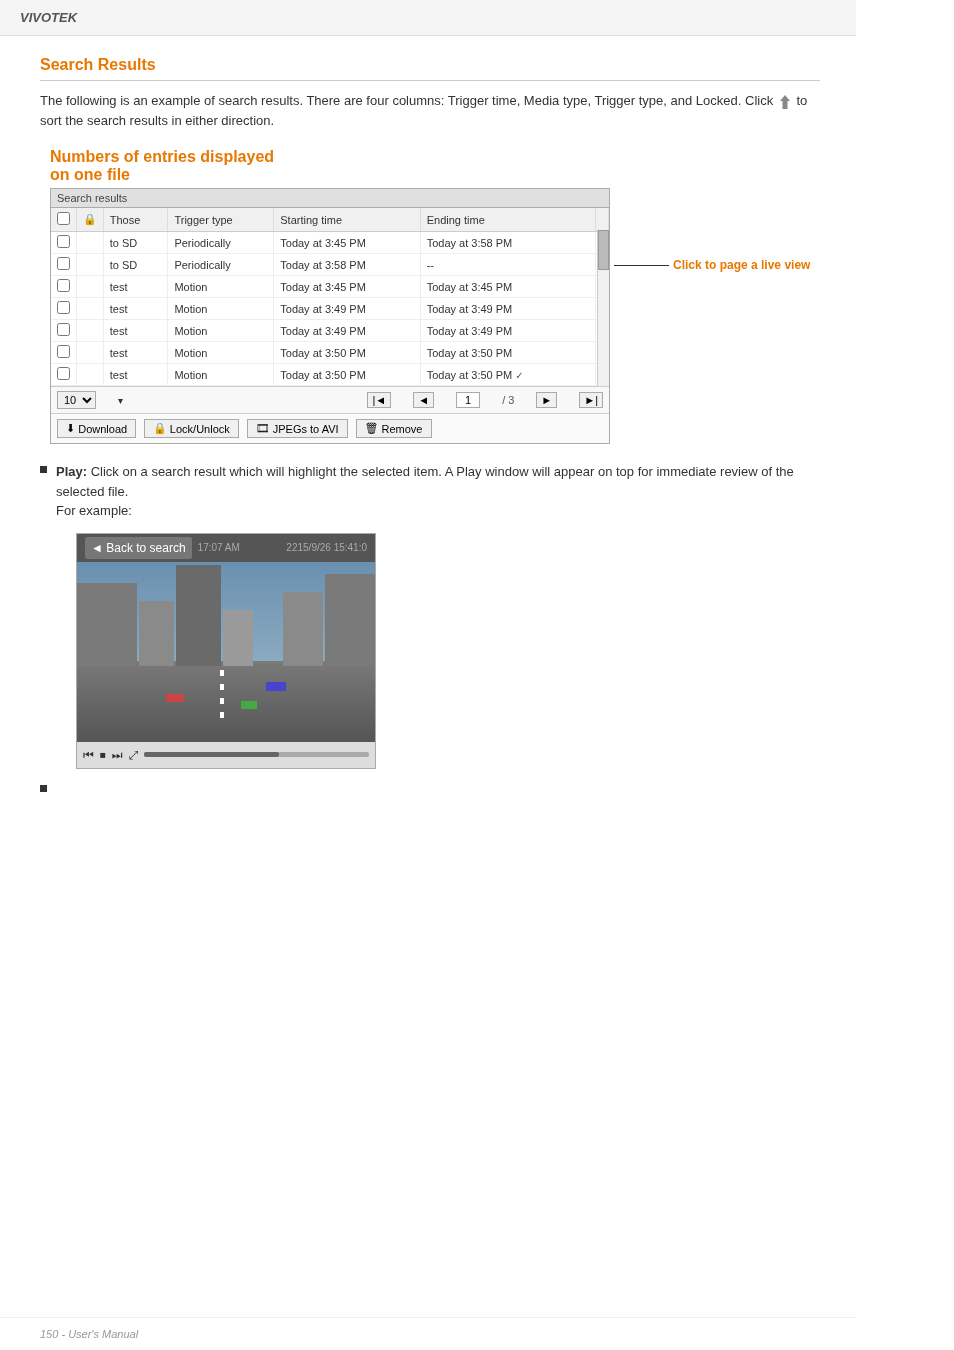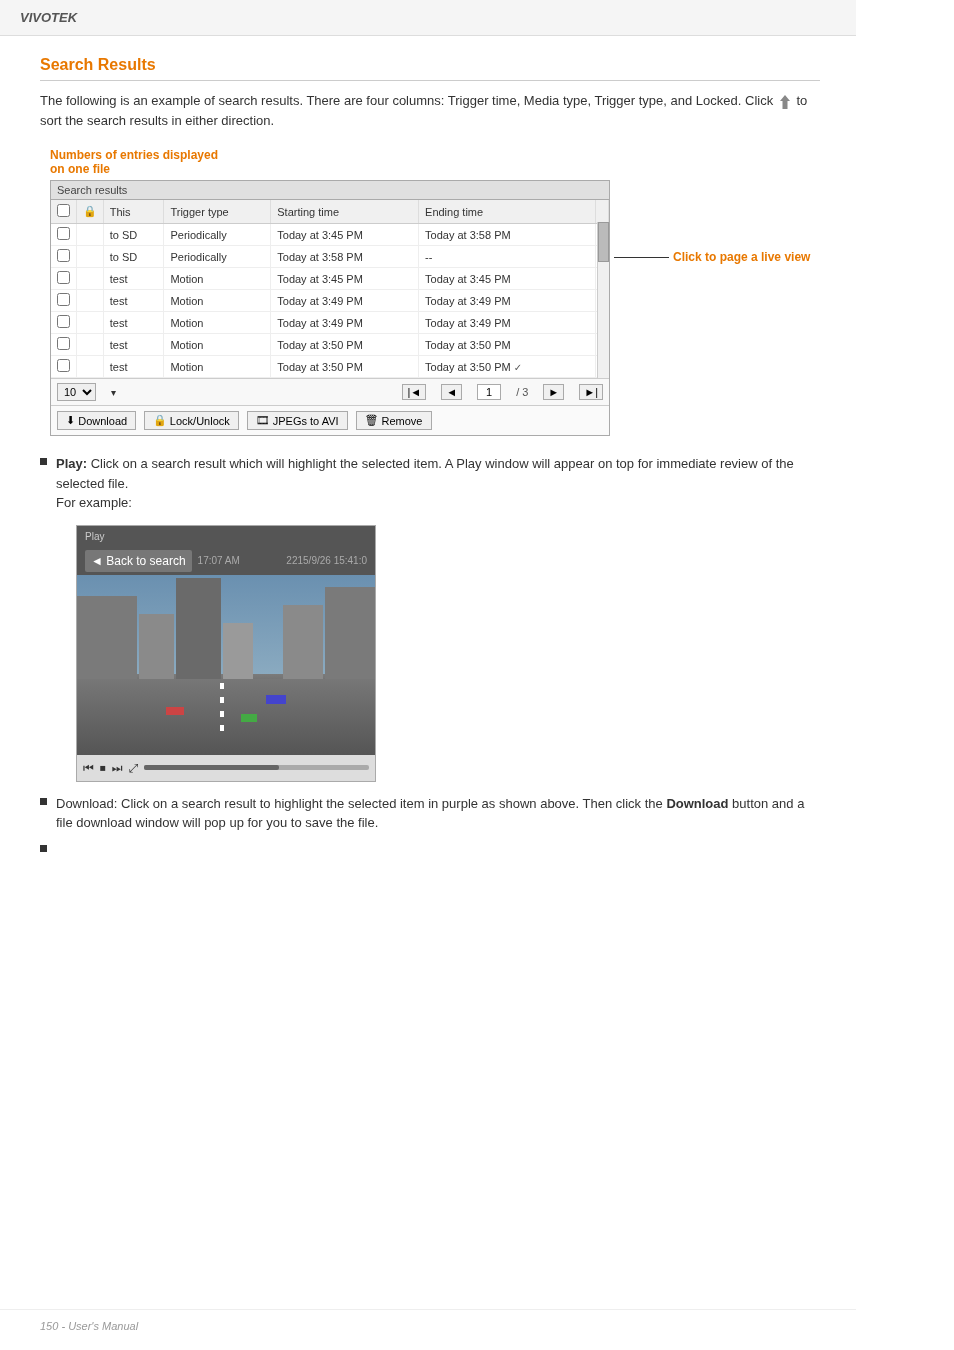--- a/index.html
+++ b/index.html
@@ -45,21 +45,21 @@
     .description {
       font-size: 13px;
       line-height: 1.5;
       margin-bottom: 18px;
       color: #333;
     }
     
     .numbers-label {
       color: #e87800;
       font-weight: bold;
-      font-size: 12px;
+      font-size: 16px;
       margin-bottom: 4px;
       margin-left: 10px;
     }
     
     .search-results-box {
       border: 1px solid #aaa;
       width: 560px;
       margin-left: 10px;
       font-size: 12px;
     }
@@ -102,21 +102,21 @@
       position: relative;
       overflow: hidden;
     }
     
     .pagination-row {
       display: flex;
       align-items: center;
       padding: 4px 6px;
       background: #f8f8f8;
       border-top: 1px solid #ccc;
-      gap: 15px;
+      gap: 22px;
     }
     .page-size-select {
       font-size: 11px;
       padding: 1px 2px;
       border: 1px solid #aaa;
     }
     .page-nav-btn {
       font-size: 11px;
       padding: 1px 4px;
       border: 1px solid #aaa;
@@ -229,21 +229,21 @@
     }
     .progress-bar-fill {
       width: 60%;
       height: 100%;
       background: #666;
       border-radius: 2px;
     }
     
     .footer {
       position: absolute;
-      bottom: 8px;
+      bottom: 0;
       left: 0;
       right: 0;
       padding: 10px 40px;
       font-size: 11px;
       color: #999;
       font-style: italic;
       border-top: 1px solid #eee;
     }
     
     .th-lock {
@@ -290,21 +290,21 @@
           <div class="table-container" style="position:relative;">
             <table class="results-table">
               <thead>
                 <tr>
                   <th class="checkbox-col">
                     <input type="checkbox" style="">
                   </th>
                   <th class="th-lock">
                     <span>🔒</span>
                   </th>
-                  <th>This</th>
+                  <th>Those</th>
                   <th>Trigger type</th>
                   <th>Starting time</th>
                   <th>Ending time</th>
                   <th style="width:12px;"></th>
                 </tr>
               </thead>
               <tbody id="results-tbody">
 
               <tr style="cursor: pointer;">
     <td class="checkbox-col">
@@ -431,23 +431,20 @@
     </div>
 
     <ul class="bullet-list">
 
       <li>
         <span class="bullet-item-square"></span>
         <span><strong>Play:</strong> Click on a search result which will highlight the selected item. A Play window will appear on top for immediate review of the selected file.<br>For example:</span>
 
         
         <div class="play-preview">
-          <div class="play-header">
-            <span style="color:#ccc;font-size:10px;">Play</span>
-          </div>
           <div style="background:#555;padding:3px 8px;display:flex;align-items:center;gap:6px;font-size:10px;color:#eee;">
             <span class="back-to-search">◄ Back to search</span>
             <span style="color:#aaa;font-size:10px;">17:07 AM</span>
             <span style="flex:1;"></span>
             <span style="color:#aaa;font-size:10px;">2215/9/26 15:41:0</span>
           </div>
           <div class="play-image-area">
 
             <div style="position:absolute;top:0;left:0;right:0;height:55%;background:linear-gradient(180deg,#6a90b0 0%,#8aaac0 100%);"></div>
 
@@ -474,21 +471,20 @@
             <span class="ctrl-btn">⤢</span>
             <div class="progress-bar-track">
               <div class="progress-bar-fill"></div>
             </div>
           </div>
         </div>
       </li>
 
       <li>
         <span class="bullet-item-square"></span>
-        <span>Download: Click on a search result to highlight the selected item in purple as shown above. Then click the <strong>Download</strong> button and a file download window will pop up for you to save the file.</span>
       </li>
 
       <li>
         <span class="bullet-item-square"></span>
       </li>
     </ul>
 
   </div>
 
   <div class="footer">

